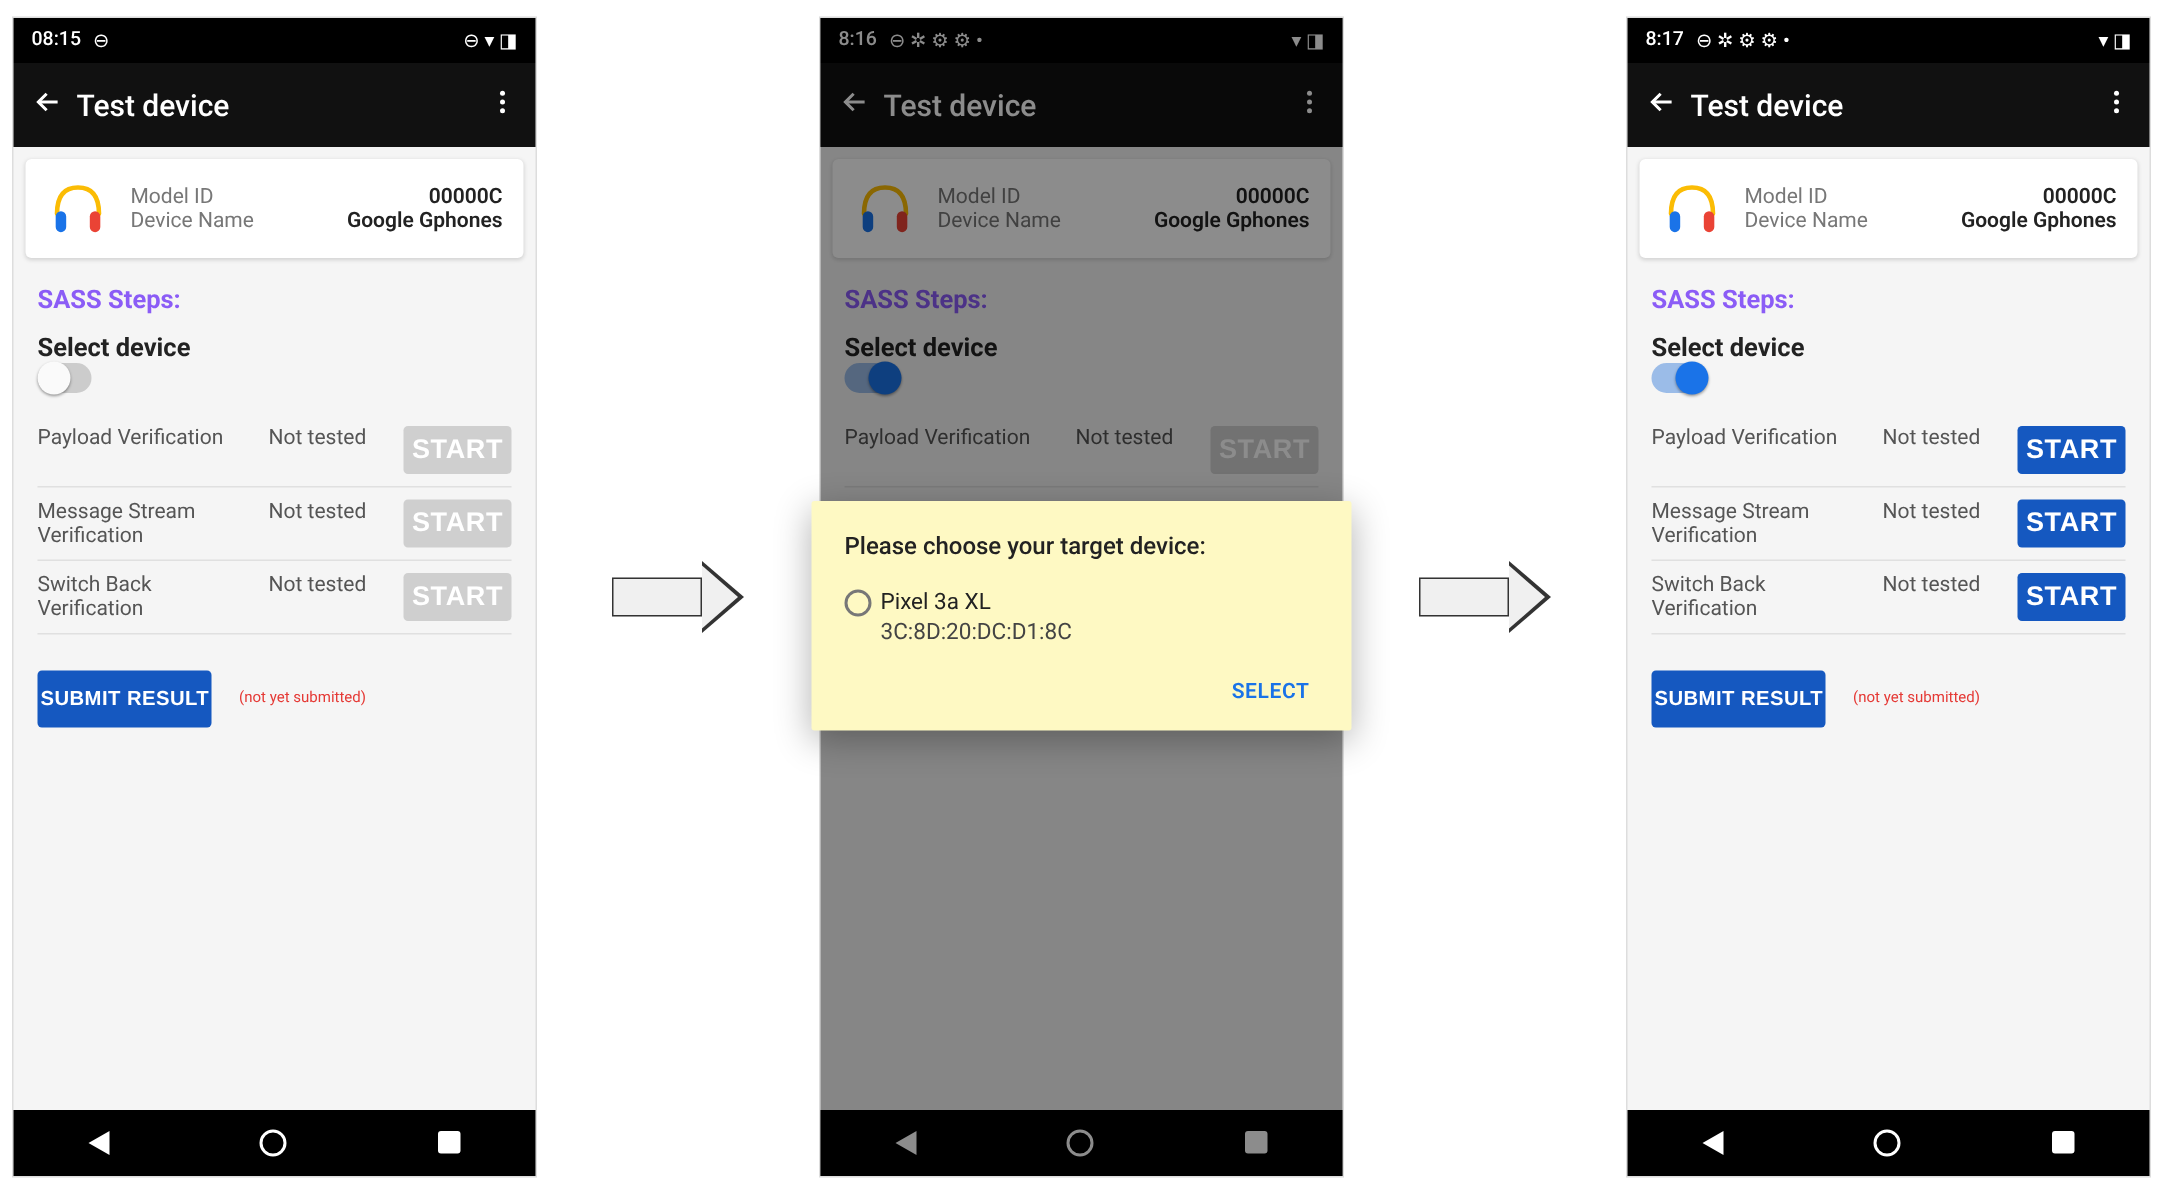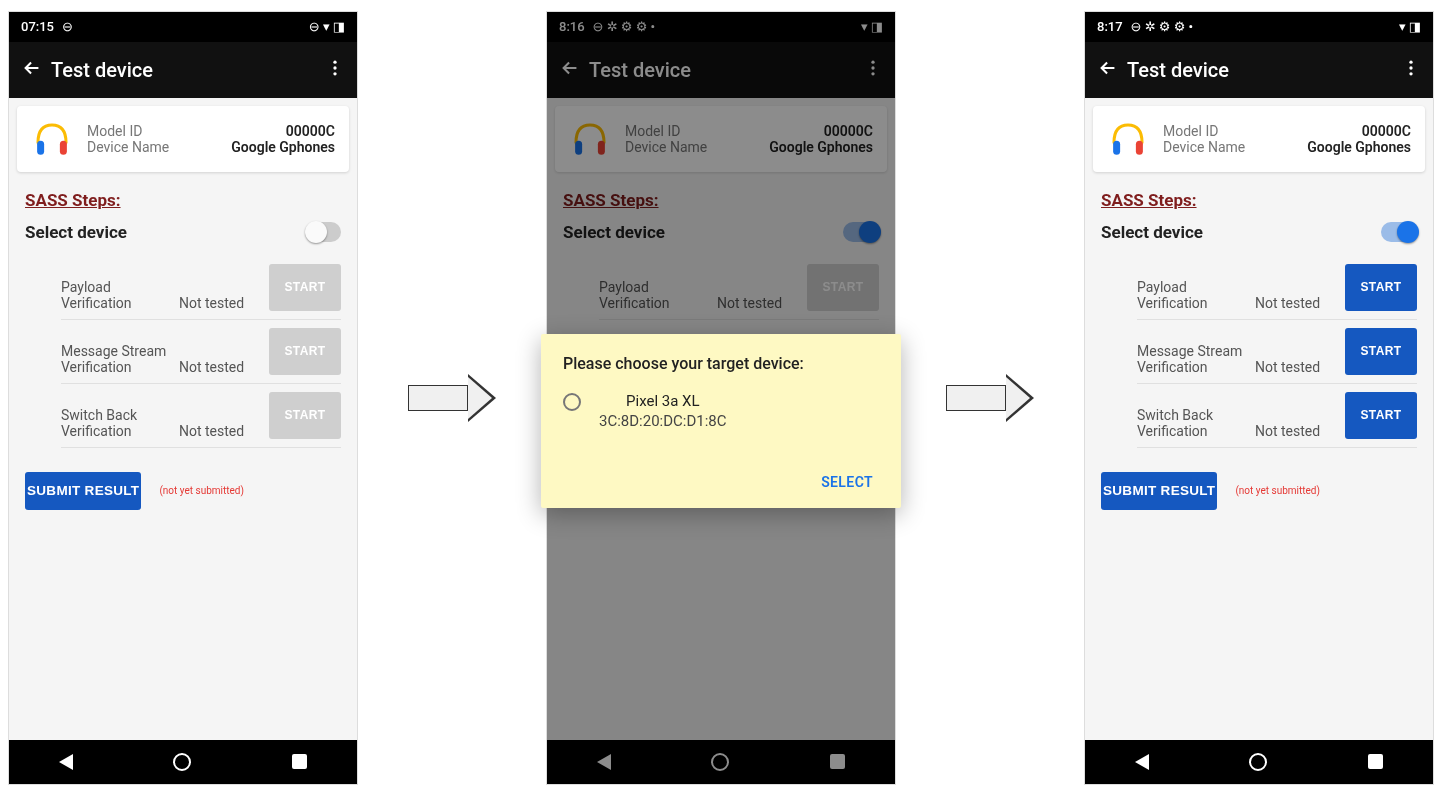--- a/index.html
+++ b/index.html
@@ -60,47 +60,47 @@
     padding: 12px 14px;
     display: flex;
     align-items: center;
     gap: 14px;
   }
   .headphone-icon { width: 42px; height: 42px; flex-shrink: 0; }
   .device-rows { flex: 1; display: flex; flex-direction: column; gap: 0; }
   .device-row { display: flex; justify-content: space-between; font-size: 14px; }
   .device-row .label { color: #777; }
   .device-row .value { font-weight: 600; color: #222; }
-  .section-title { font-size: 17px; font-weight: 700; color: #7f1d1d; padding: 10px 16px 8px; text-decoration: underline; }
-  .select-row { display: flex; align-items: flex-start; justify-content: space-between; padding: 4px 16px 14px; }
+  .section-title { font-size: 17px; font-weight: 700; color: #8b5cf6; padding: 10px 16px 8px; }
+  .select-row { display: flex; align-items: flex-start; justify-content: space-between; padding: 4px 16px 14px; flex-direction: column; }
   .select-row .lbl { font-size: 17px; font-weight: 700; color: #222; }
   .switch {
     width: 36px; height: 20px; border-radius: 20px; position: relative;
   }
   .switch.off { background: #ccc; }
   .switch.off::after {
     content: ""; position: absolute; width: 22px; height: 22px; border-radius: 50%;
     background: #fafafa; top: -1px; left: 0; box-shadow: 0 1px 2px rgba(0,0,0,0.4);
   }
   .switch.on { background: #9bbce8; }
   .switch.on::after {
     content: ""; position: absolute; width: 22px; height: 22px; border-radius: 50%;
     background: #1a73e8; top: -1px; right: -2px; box-shadow: 0 1px 2px rgba(0,0,0,0.4);
   }
   .step-list { padding: 0 16px; }
   .step-row {
-    display: flex; align-items: flex-end; gap: 10px;
-    border-bottom: 1px solid #e0e0e0; padding: 8px 0; margin-left: 36px;
+    display: flex; align-items: flex-start; gap: 10px;
+    border-bottom: 1px solid #e0e0e0; padding: 8px 0;
   }
   .step-row:last-child { border-bottom: 1px solid #e0e0e0; }
   .step-name { flex: 1; font-size: 14px; color: #555; }
   .step-status { width: 80px; font-size: 14px; color: #555; }
   .start-btn {
-    min-width: 72px; height: 47px; border: none; color: #fff;
-    font-size: 12px; font-weight: 600; letter-spacing: 0.4px;
+    min-width: 72px; height: 32px; border: none; color: #fff;
+    font-size: 18px; font-weight: 600; letter-spacing: 0.4px;
     border-radius: 3px;
   }
   .start-btn.disabled { background: #cfcfcf; }
   .start-btn.enabled { background: #1558c0; }
   .submit-row { display: flex; align-items: center; gap: 18px; padding: 24px 16px; }
   .submit-btn {
     background: #1558c0; color: #fff; border: none; height: 38px;
     padding: 0 2px; font-size: 13.5px; font-weight: 600; letter-spacing: 0.3px;
     border-radius: 3px;
   }
@@ -114,21 +114,21 @@
   .nav-sq { width: 15px; height: 15px; background: #fff; border-radius: 2px; }
 
   
   .dialog {
     position: absolute; z-index: 20; background: #fef9c3; border-radius: 2px;
     box-shadow: 0 6px 24px rgba(0,0,0,0.3);
     left: 50%; transform: translateX(-50%); top: 322px; width: 360px;
     padding: 20px 22px 10px;
   }
   .dialog-title { font-size: 16px; font-weight: 500; color: #222; margin-bottom: 18px; }
-  .dialog-item { display: flex; align-items: flex-start; gap: 18px; margin-bottom: 29px; text-align: center; }
+  .dialog-item { display: flex; align-items: flex-start; gap: 6px; margin-bottom: 8px; }
   .radio-empty { width: 18px; height: 18px; border: 2px solid #777; border-radius: 50%; margin-top: 2px; flex-shrink: 0; }
   .dialog-item .txt { font-size: 15px; color: #222; line-height: 1.35; }
   .dialog-item .sub { color: #444; }
   .dialog-actions { text-align: right; padding-top: 6px; }
   .dialog-actions .act { color: #1a73e8; font-weight: 600; font-size: 14px; letter-spacing: 0.4px; padding: 8px 6px; display: inline-block; }
 
   .note-box {
     position: absolute; z-index: 20; background: #eee; color: #222;
     left: 50%; transform: translateX(-50%); top: 560px; width: 296px;
     padding: 18px 20px; font-size: 18px; text-align: center; line-height: 1.45;
@@ -159,21 +159,21 @@
   }
 
   .sb-icon { display: inline-block; }
 </style>
 </head>
 <body>
 
 <div class="phone">
   <div class="status-bar">
     <div class="status-left">
-      <span>07:15</span>
+      <span>08:15</span>
       <span class="sb-icon">⊖</span>
     </div>
     <div class="status-right">
       <span class="sb-icon">⊖ ▾ ◨</span>
     </div>
   </div>
   <div class="app-bar">
     <span>
       <svg width="22" height="22" viewBox="0 0 24 24" fill="none" stroke="#fff" stroke-width="2.2">
           <path d="M19 12H5"></path>

